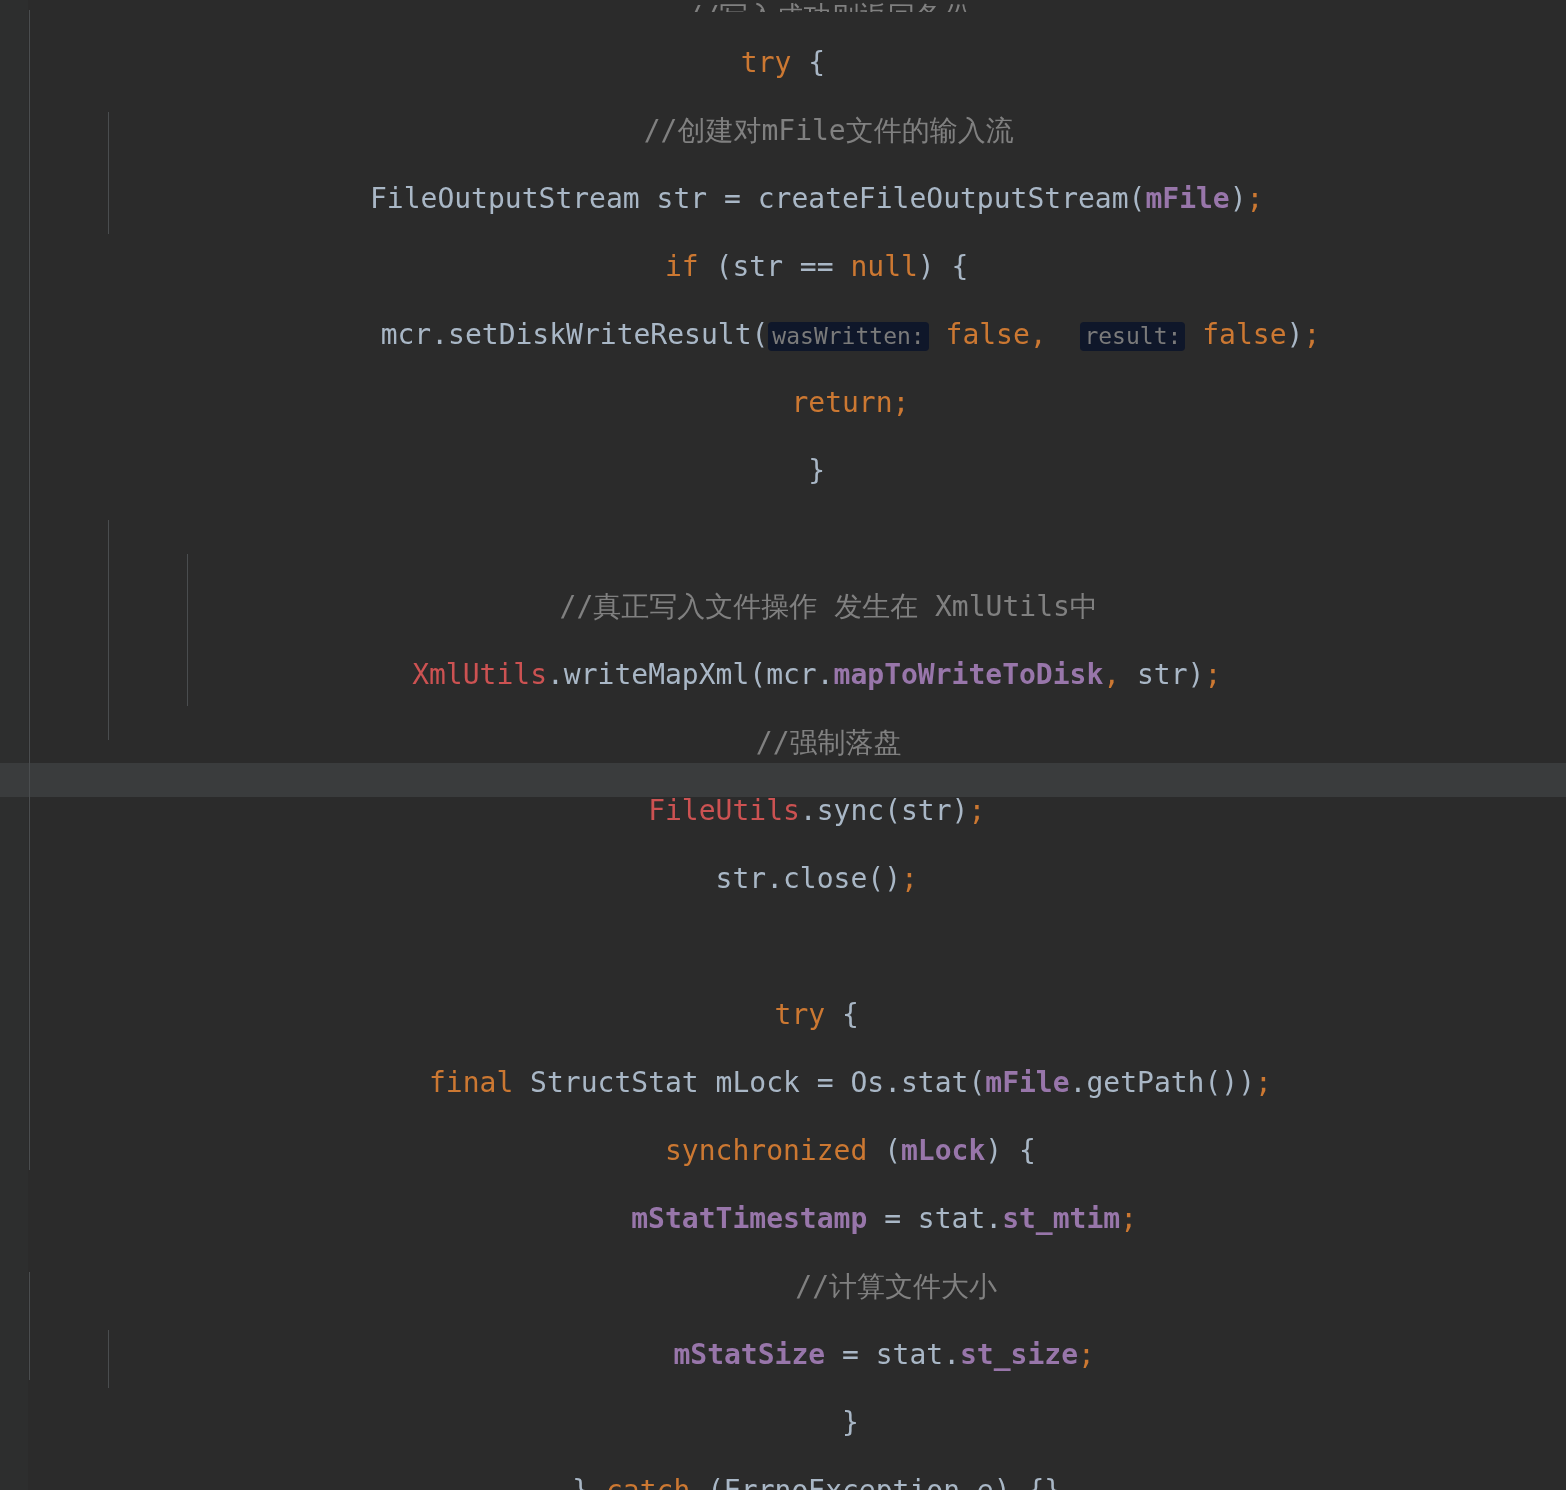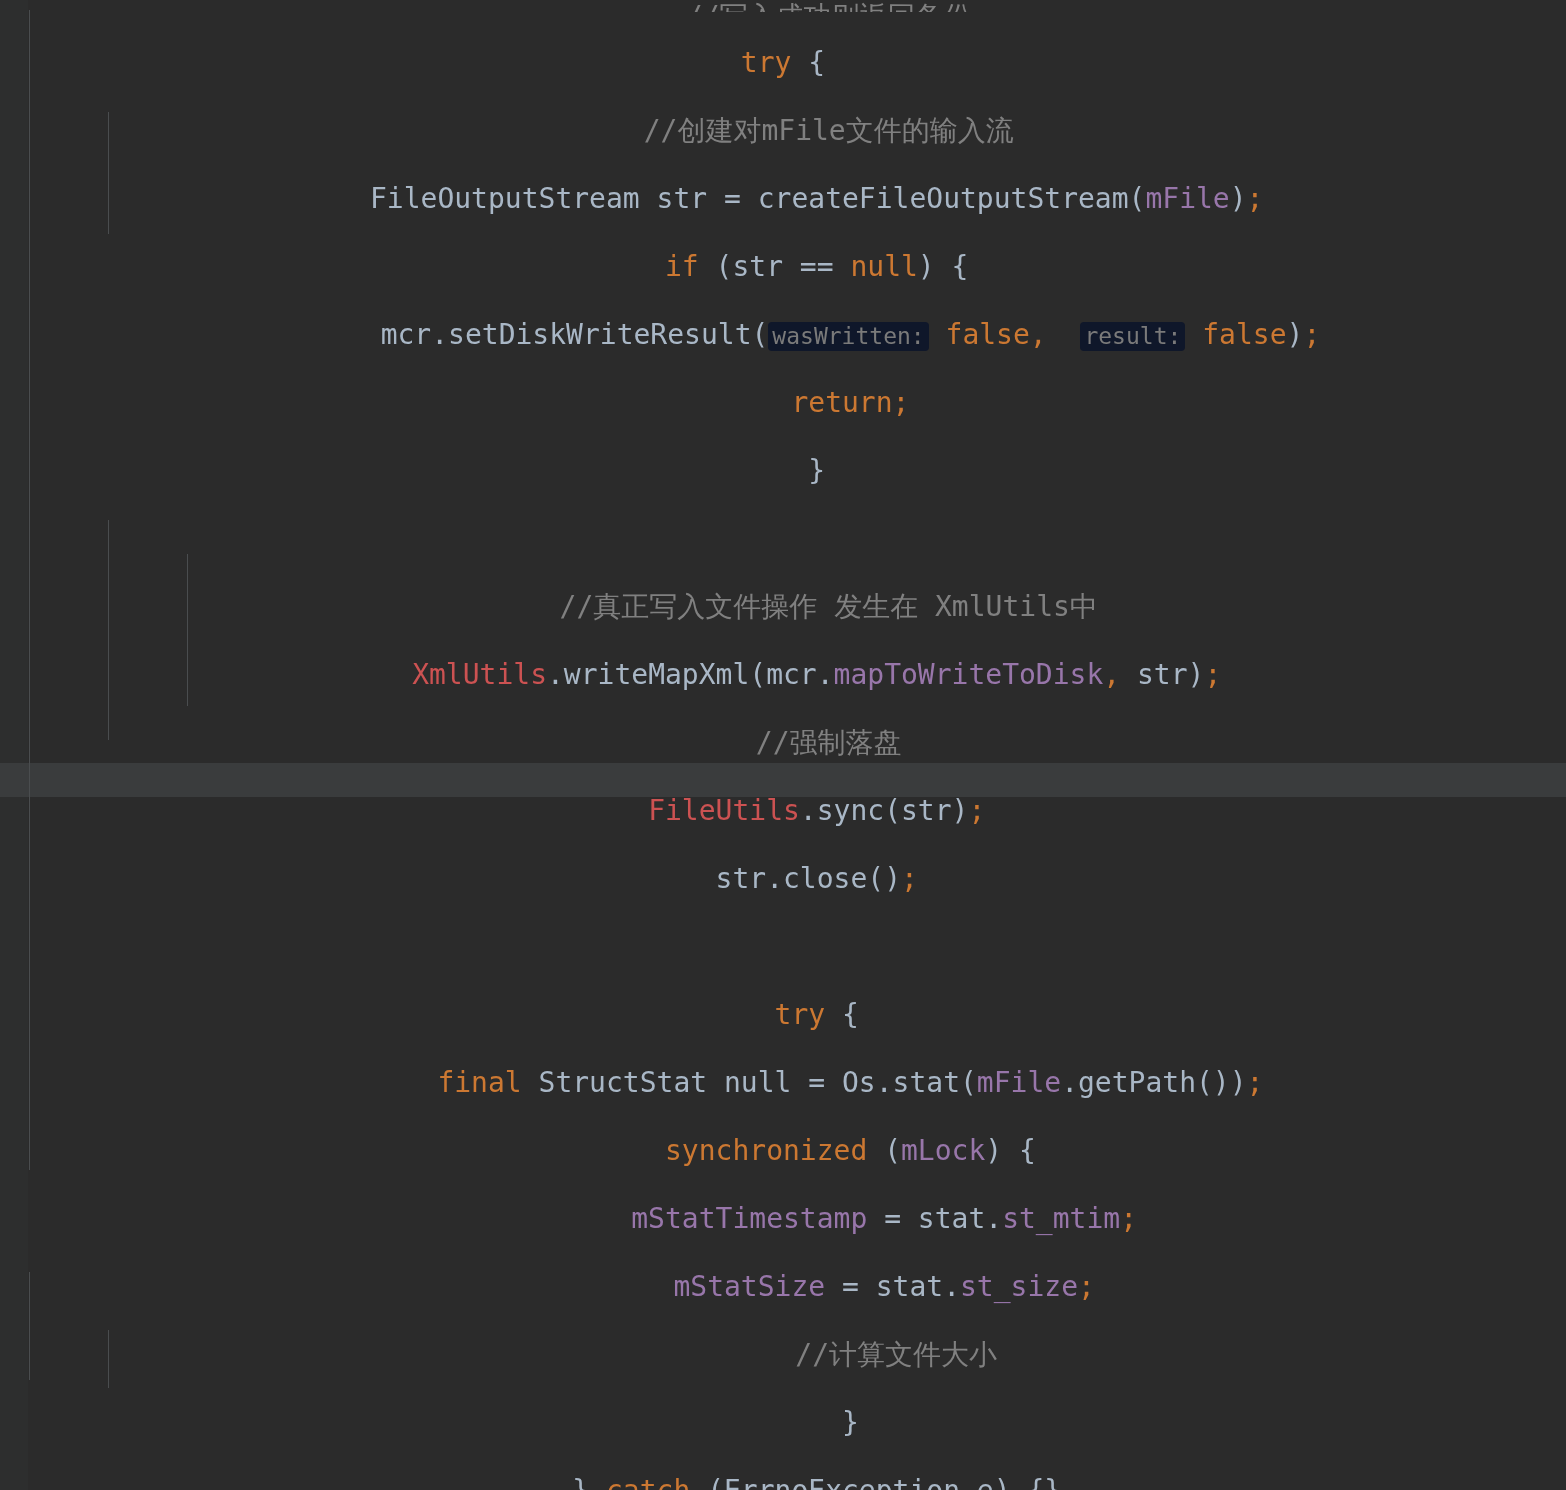--- a/index.html
+++ b/index.html
@@ -66,21 +66,21 @@
   .line {
     height: 34px;
     white-space: pre;
     position: relative;
   }
 
   
   .kw       { color: #cc7832; }          
   .def      { color: #a9b7c6; }          
   .cmt      { color: #808080; }          
-  .fld      { color: #9876aa; }          
+  .fld      { color: #9876aa; font-weight: bold; }          
   .cls-err  { color: #cc5252; }          
   .semi     { color: #cc7832; }
   .stat-ital{ color: #a9b7c6; }
   .hint {
     color: #7a7a7a;
     background: #3b3b3b;
     border-radius: 4px;
     padding: 1px 4px 2px 4px;
     font-size: 23px;
     font-family: "DejaVu Sans Mono", "Liberation Mono", monospace;
@@ -124,25 +124,25 @@
 <div class="line"><span class="def">        </span><span class="kw">return</span><span class="semi">;</span></div>
 <div class="line"><span class="def">    }</span></div>
 <div class="line"><span class="def"> </span></div>
 <div class="line"><span class="cmt">    //真正写入文件操作 发生在 XmlUtils中</span></div>
 <div class="line"><span class="def">    </span><span class="cls-err">XmlUtils</span><span class="def">.writeMapXml(mcr.</span><span class="fld">mapToWriteToDisk</span><span class="semi">,</span><span class="def"> str)</span><span class="semi">;</span></div>
 <div class="line"><span class="cmt">    //强制落盘</span></div>
 <div class="line"><span class="def">    </span><span class="cls-err">FileUtils</span><span class="def">.sync(str)</span><span class="semi">;</span></div>
 <div class="line"><span class="def">    str.close()</span><span class="semi">;</span></div>
 <div class="line"><span class="def"> </span></div>
 <div class="line"><span class="def">    </span><span class="kw">try</span><span class="def"> {</span></div>
-<div class="line"><span class="def">        </span><span class="kw">final</span><span class="def"> StructStat null = Os.</span><span class="stat-ital">stat</span><span class="def">(</span><span class="fld">mFile</span><span class="def">.getPath())</span><span class="semi">;</span></div>
+<div class="line"><span class="def">        </span><span class="kw">final</span><span class="def"> StructStat mLock = Os.</span><span class="stat-ital">stat</span><span class="def">(</span><span class="fld">mFile</span><span class="def">.getPath())</span><span class="semi">;</span></div>
 <div class="line"><span class="def">        </span><span class="kw">synchronized</span><span class="def"> (</span><span class="fld">mLock</span><span class="def">) {</span></div>
 <div class="line"><span class="def">            </span><span class="fld">mStatTimestamp</span><span class="def"> = stat.</span><span class="fld">st_mtim</span><span class="semi">;</span></div>
+<div class="line"><span class="cmt">            //计算文件大小</span></div>
 <div class="line"><span class="def">            </span><span class="fld">mStatSize</span><span class="def"> = stat.</span><span class="fld">st_size</span><span class="semi">;</span></div>
-<div class="line"><span class="cmt">            //计算文件大小</span></div>
 <div class="line"><span class="def">        }</span></div>
 <div class="line"><span class="def">    } </span><span class="kw">catch</span><span class="def"> (ErrnoException e) {}</span></div>
 
 
 
 
 
 
 
 

